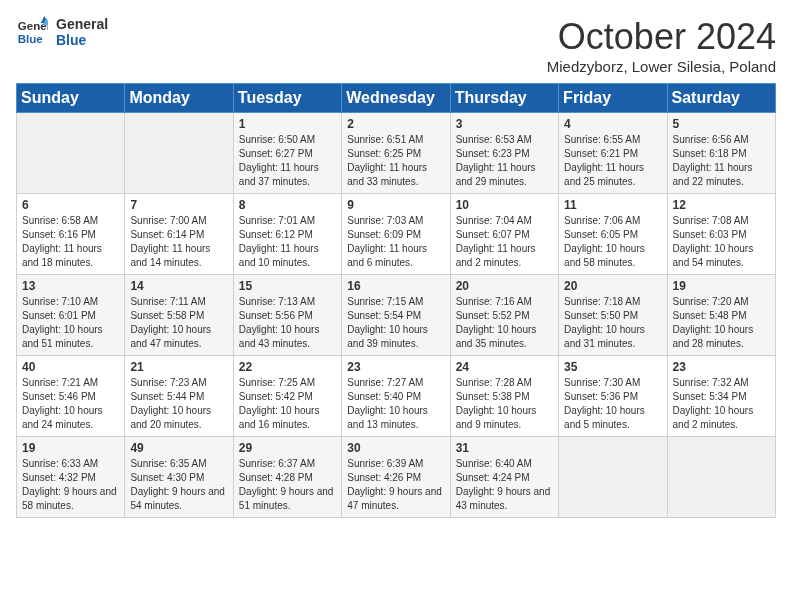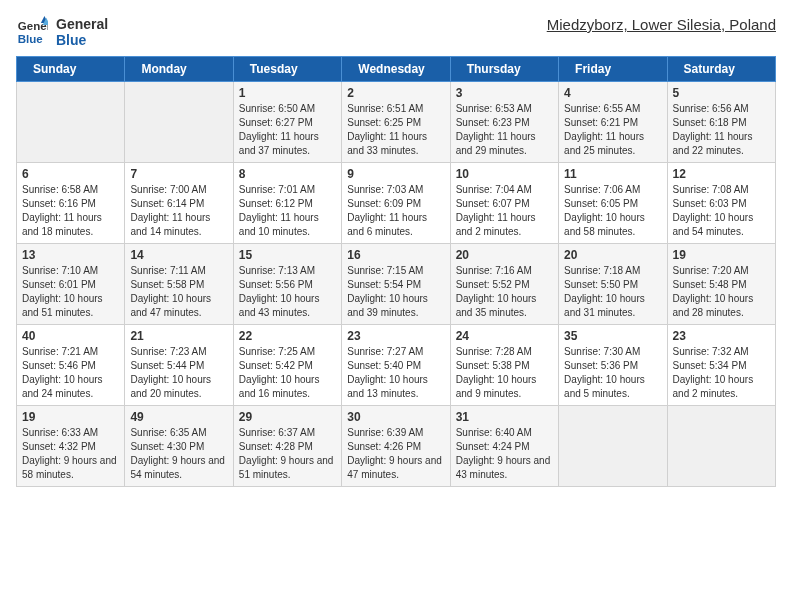--- a/index.html
+++ b/index.html
@@ -29,33 +29,32 @@
       text-align: right;
     }
     .month-title {
       font-size: 36px;
       font-weight: normal;
       color: #333;
     }
     .location {
       font-size: 15px;
       color: #333;
-      text-decoration: underline;
     }
     table {
       width: 100%;
       border-collapse: collapse;
       table-layout: fixed;
     }
     thead tr th {
       background: #1a5fa8;
       color: #fff;
-      font-size: 12px;
+      font-size: 16px;
       font-weight: bold;
-      padding: 5px 16px;
+      padding: 5px 4px;
       border: 1px solid #4a8fd4;
       text-align: left;
     }
     tbody tr td {
       vertical-align: top;
       border: 1px solid #d0d0d0;
       padding: 4px 5px;
       font-size: 10.5px;
       color: #333;
       height: 80px;
@@ -92,20 +91,21 @@
       <text x="2" y="30" font-size="13" font-weight="bold" fill="#1a5fa8" font-family="Arial">Blue</text>
       <polygon points="28,8 36,8 32,0" fill="#1a5fa8"></polygon>
       <polygon points="30,10 38,10 34,2" fill="#5aabdd"></polygon>
     </svg>
     <div style="display:flex;flex-direction:column;margin-left:4px;">
       <span style="font-size:14px;font-weight:bold;color:#333;">General</span>
       <span style="font-size:14px;font-weight:bold;color:#1a5fa8;">Blue</span>
     </div>
   </div>
   <div class="title-block">
+    <div class="month-title">October 2024</div>
     <div class="location">Miedzyborz, Lower Silesia, Poland</div>
   </div>
 </div>
 
 <table>
   <thead>
     <tr>
     <th>Sunday</th>
         <th>Monday</th>
         <th>Tuesday</th>

